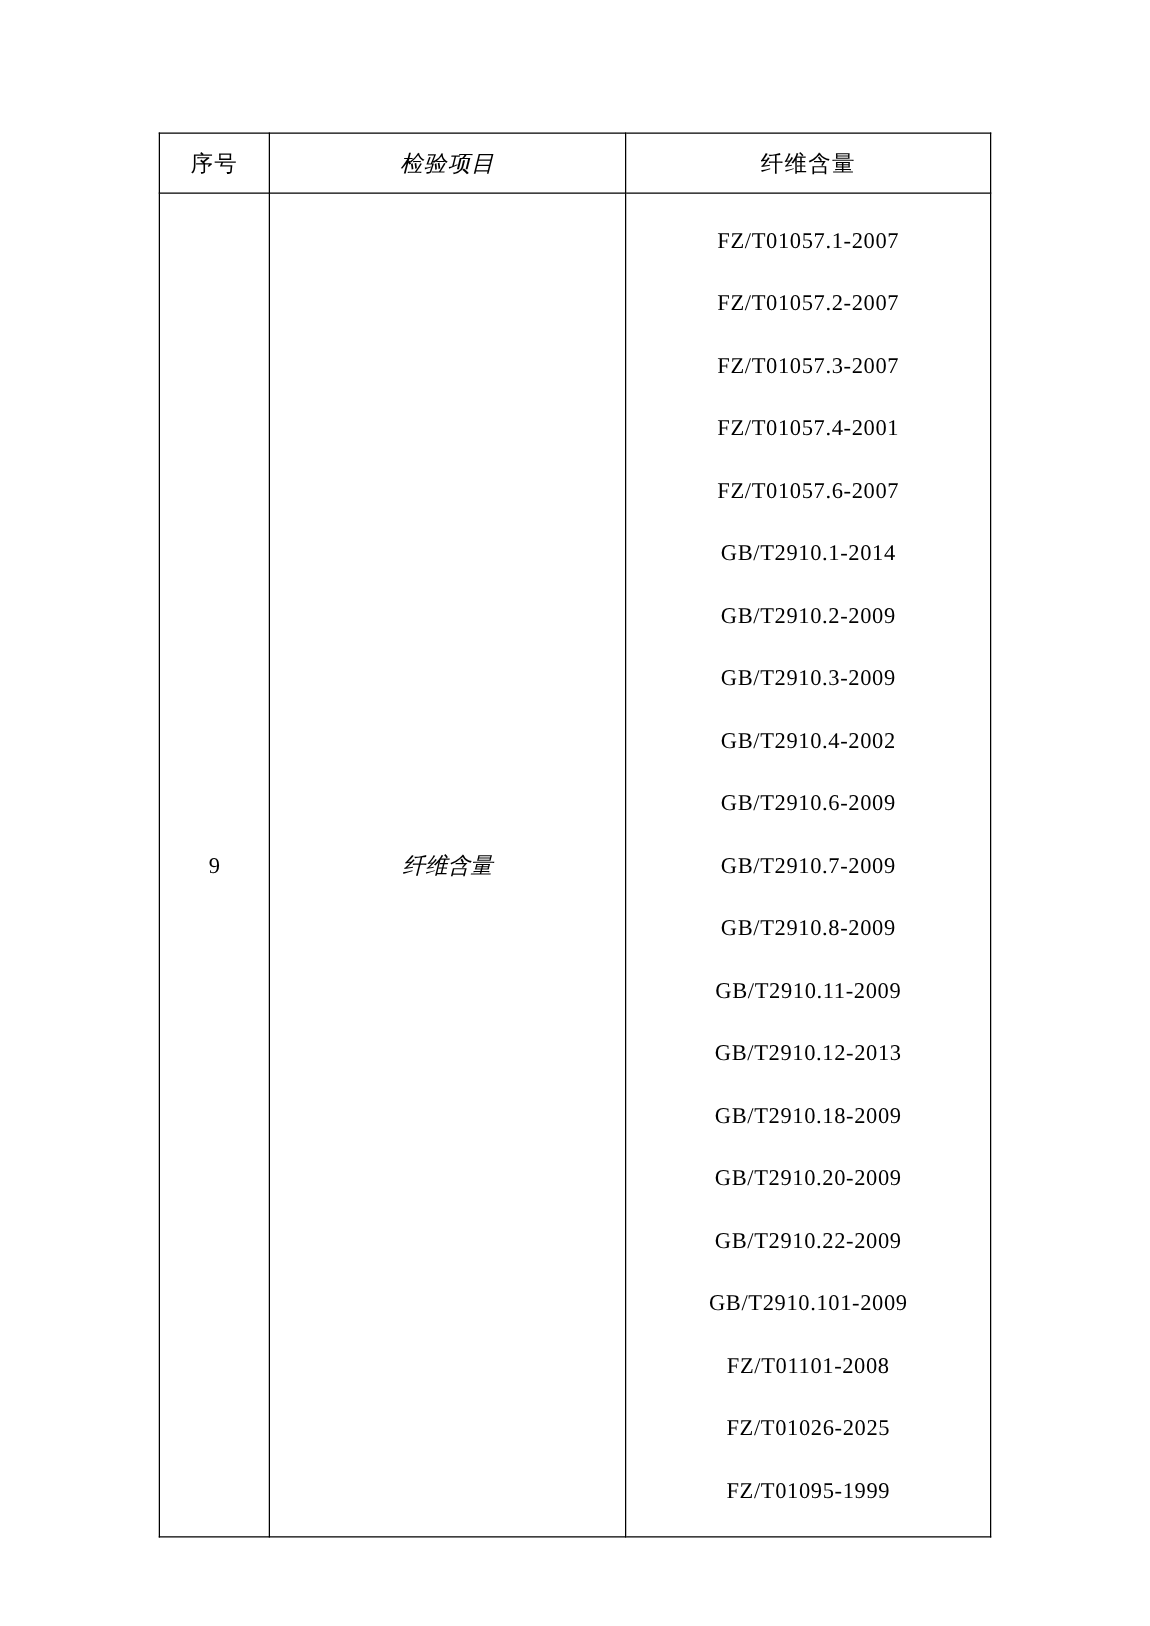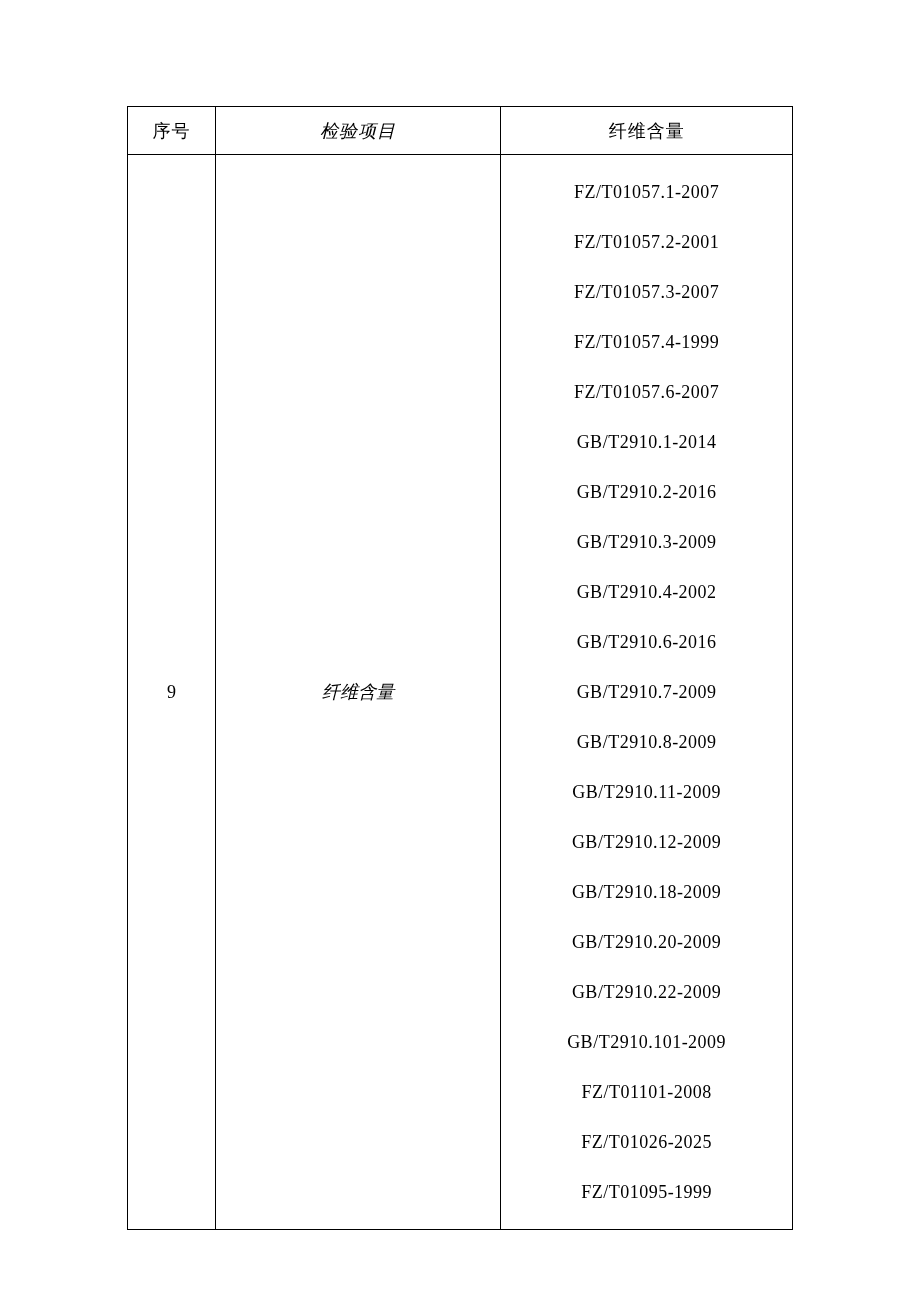--- a/index.html
+++ b/index.html
@@ -66,33 +66,33 @@
         <th class="col-method">纤维含量</th>
       </tr>
     </thead>
     <tbody>
       <tr>
         <td class="col-seq body-cell">9</td>
         <td class="col-item body-cell">纤维含量</td>
         <td class="col-method body-cell">
           <div class="methods-list">
               <div class="method-item">FZ/T01057.1-2007</div>
-              <div class="method-item">FZ/T01057.2-2001</div>
+              <div class="method-item">FZ/T01057.2-2007</div>
               <div class="method-item">FZ/T01057.3-2007</div>
-              <div class="method-item">FZ/T01057.4-1999</div>
+              <div class="method-item">FZ/T01057.4-2001</div>
               <div class="method-item">FZ/T01057.6-2007</div>
               <div class="method-item">GB/T2910.1-2014</div>
-              <div class="method-item">GB/T2910.2-2016</div>
+              <div class="method-item">GB/T2910.2-2009</div>
               <div class="method-item">GB/T2910.3-2009</div>
               <div class="method-item">GB/T2910.4-2002</div>
-              <div class="method-item">GB/T2910.6-2016</div>
+              <div class="method-item">GB/T2910.6-2009</div>
               <div class="method-item">GB/T2910.7-2009</div>
               <div class="method-item">GB/T2910.8-2009</div>
               <div class="method-item">GB/T2910.11-2009</div>
-              <div class="method-item">GB/T2910.12-2009</div>
+              <div class="method-item">GB/T2910.12-2013</div>
               <div class="method-item">GB/T2910.18-2009</div>
               <div class="method-item">GB/T2910.20-2009</div>
               <div class="method-item">GB/T2910.22-2009</div>
               <div class="method-item">GB/T2910.101-2009</div>
               <div class="method-item">FZ/T01101-2008</div>
               <div class="method-item">FZ/T01026-2025</div>
               <div class="method-item">FZ/T01095-1999</div>
             </div>
         </td>
       </tr>

